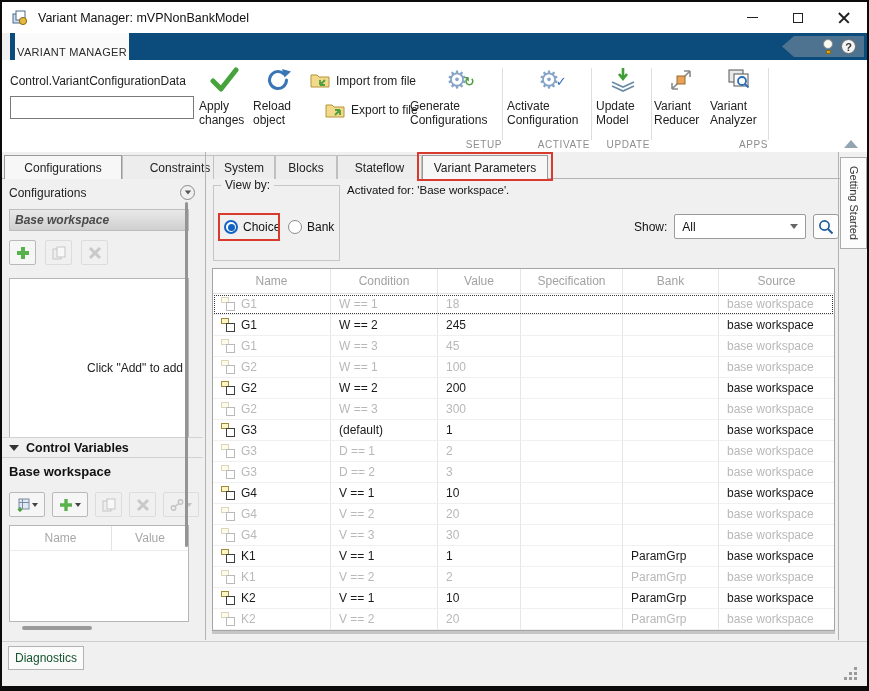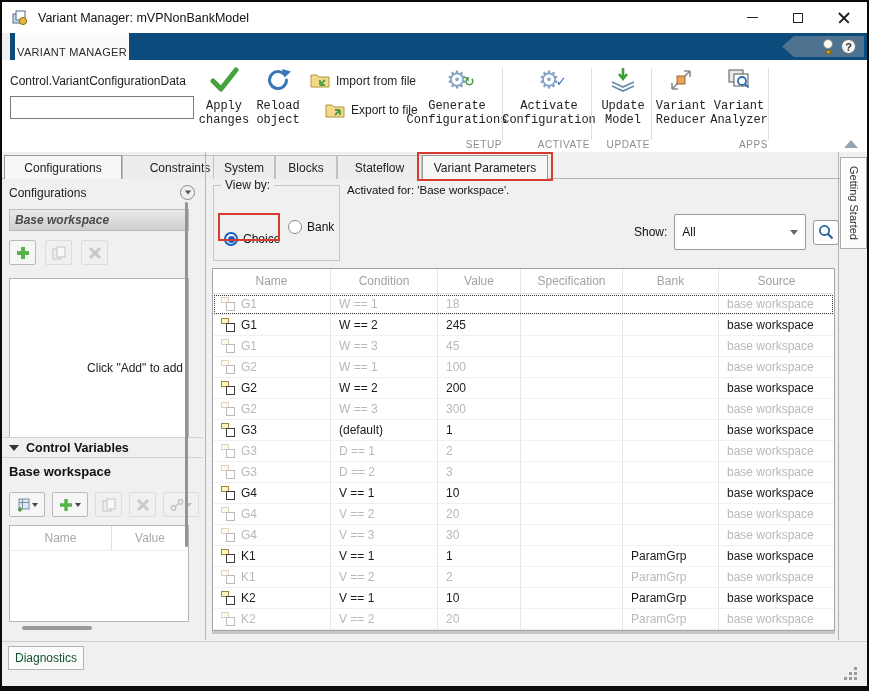--- a/index.html
+++ b/index.html
@@ -40,21 +40,21 @@
                  color:#333; font-size:11px; font-weight:bold; display:flex; align-items:center;
                  justify-content:center; }
 
   
   .toolbar { position:absolute; left:0; top:58px; right:0; height:94px; background:#ffffff;
              border-bottom:1px solid #c9c9c9; }
   .cfg-label { position:absolute; left:8px; top:14px; font-size:12px; color:#222; }
   .cfg-input { position:absolute; left:8px; top:36px; width:184px; height:23px;
                border:1px solid #7a7a7a; background:#fff; font-size:12px; padding:0 4px; }
   .tool { position:absolute; top:4px; display:flex; flex-direction:column; align-items:center; }
-  .tool .lbl { font-size:12px; color:#222; text-align:center; line-height:14px; margin-top:3px;font-family:Liberation Mono, monospace; }
+  .tool .lbl { font-size:12px; color:#222; line-height:14px; margin-top:3px; }
   .tool-ico { height:32px; display:flex; align-items:center; justify-content:center; }
   .minirow { position:absolute; display:flex; align-items:center; gap:6px; }
   .minirow .lbl { font-size:12px; color:#222; }
   .sec { position:absolute; bottom:3px; text-align:right; font-size:10px; color:#8d8d8d;
          letter-spacing:.6px; }
   .tooldiv { position:absolute; top:8px; height:72px; width:1px; background:#dedede; }
   .collapse-arrow { position:absolute; right:9px; bottom:5px; width:0; height:0;
          border-left:7px solid transparent; border-right:7px solid transparent;
          border-bottom:8px solid #93a5b2; }
   .gear-wrap { position:relative; font-size:24px; color:#86a4c6; line-height:24px; }
@@ -118,21 +118,21 @@
   .radio.sel::after { content:""; position:absolute; inset:1.5px; border-radius:50%;
                       background:var(--c-radio_selected,#1262c4); }
   .anno { position:absolute; border:2px solid var(--c-annotation,#d93a2e); pointer-events:none; z-index:5; }
   .info { position:absolute; left:345px; top:31px; width:308px; font-size:11.5px; color:#111;
           line-height:14.5px; }
   .info ul { list-style:none; }
   .info li { padding-left:11px; position:relative; }
   .info li::before { content:"•"; position:absolute; left:1px; }
   .show-row { position:absolute; left:632px; top:62px; display:flex; align-items:center; gap:7px; }
   .show-row .t { font-size:12px; color:#111; }
-  .show-select { width:132px; height:36px; border:1px solid #9a9a9a; background:#fff; border-radius:2px;
+  .show-select { width:132px; height:25px; border:1px solid #9a9a9a; background:#fff; border-radius:2px;
                  display:flex; align-items:center; font-size:12px; color:#111; padding:0 7px; }
   .show-select .caret-down { margin-left:auto; border-top-color:#666; }
   .search-btn { width:26px; height:25px; border:1px solid #9a9a9a; border-radius:3px; background:#fdfdfd;
                 display:flex; align-items:center; justify-content:center; }
 
   
   .ptable { position:absolute; left:210px; top:116px; width:623px; background:#fff;
             border:1px solid #a5a5a5; }
   .phead,.prow { display:grid; grid-template-columns:118px 107px 83px 102px 96px 1fr; }
   .phead { height:25px; border-bottom:1px solid #e0e0e0; }
@@ -393,21 +393,21 @@
     <div class="splitter" style="left:836px;"></div>
 
     <div class="tab" style="left:211px; width:62px;">System</div>
     <div class="tab" style="left:273px; width:62px;">Blocks</div>
     <div class="tab" style="left:335px; width:85px;">Stateflow</div>
     <div class="tab active" style="left:420px; width:126px;">Variant Parameters</div>
     <div class="anno" style="left:415px; top:0px; width:136px; height:29px;"></div>
 
     <div class="viewby">
       <span class="viewby-legend">View by:</span>
-      <span class="radio-opt" style="left:10px; top:46px;">
+      <span class="radio-opt" style="left:10px; top:34px;">
         <span class="radio sel"></span>
         <span>Choice</span>
       </span>
       <span class="radio-opt" style="left:74px; top:34px;">
         <span class="radio"></span>
         <span>Bank</span>
       </span>
       <span class="anno" style="left:4px; top:27px; width:62px; height:28px;"></span>
     </div>
 

